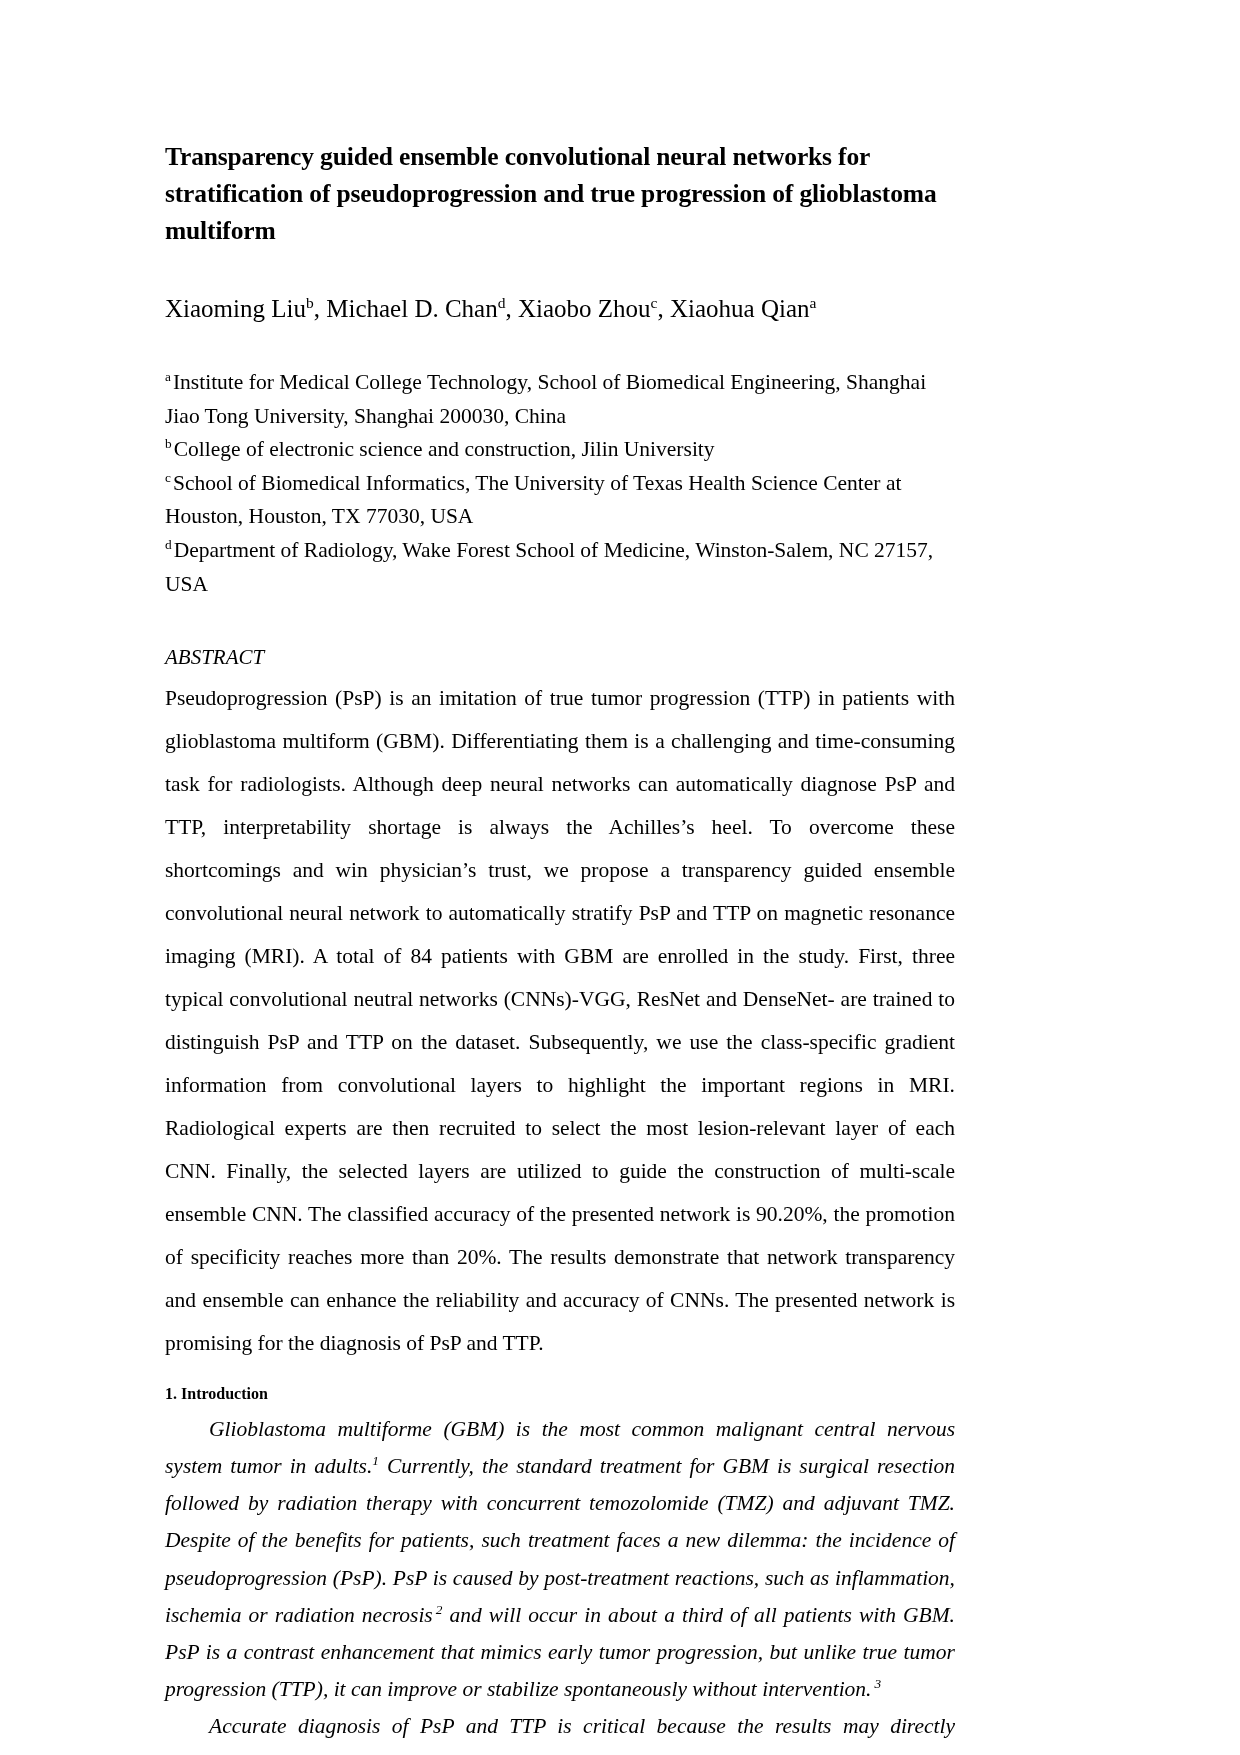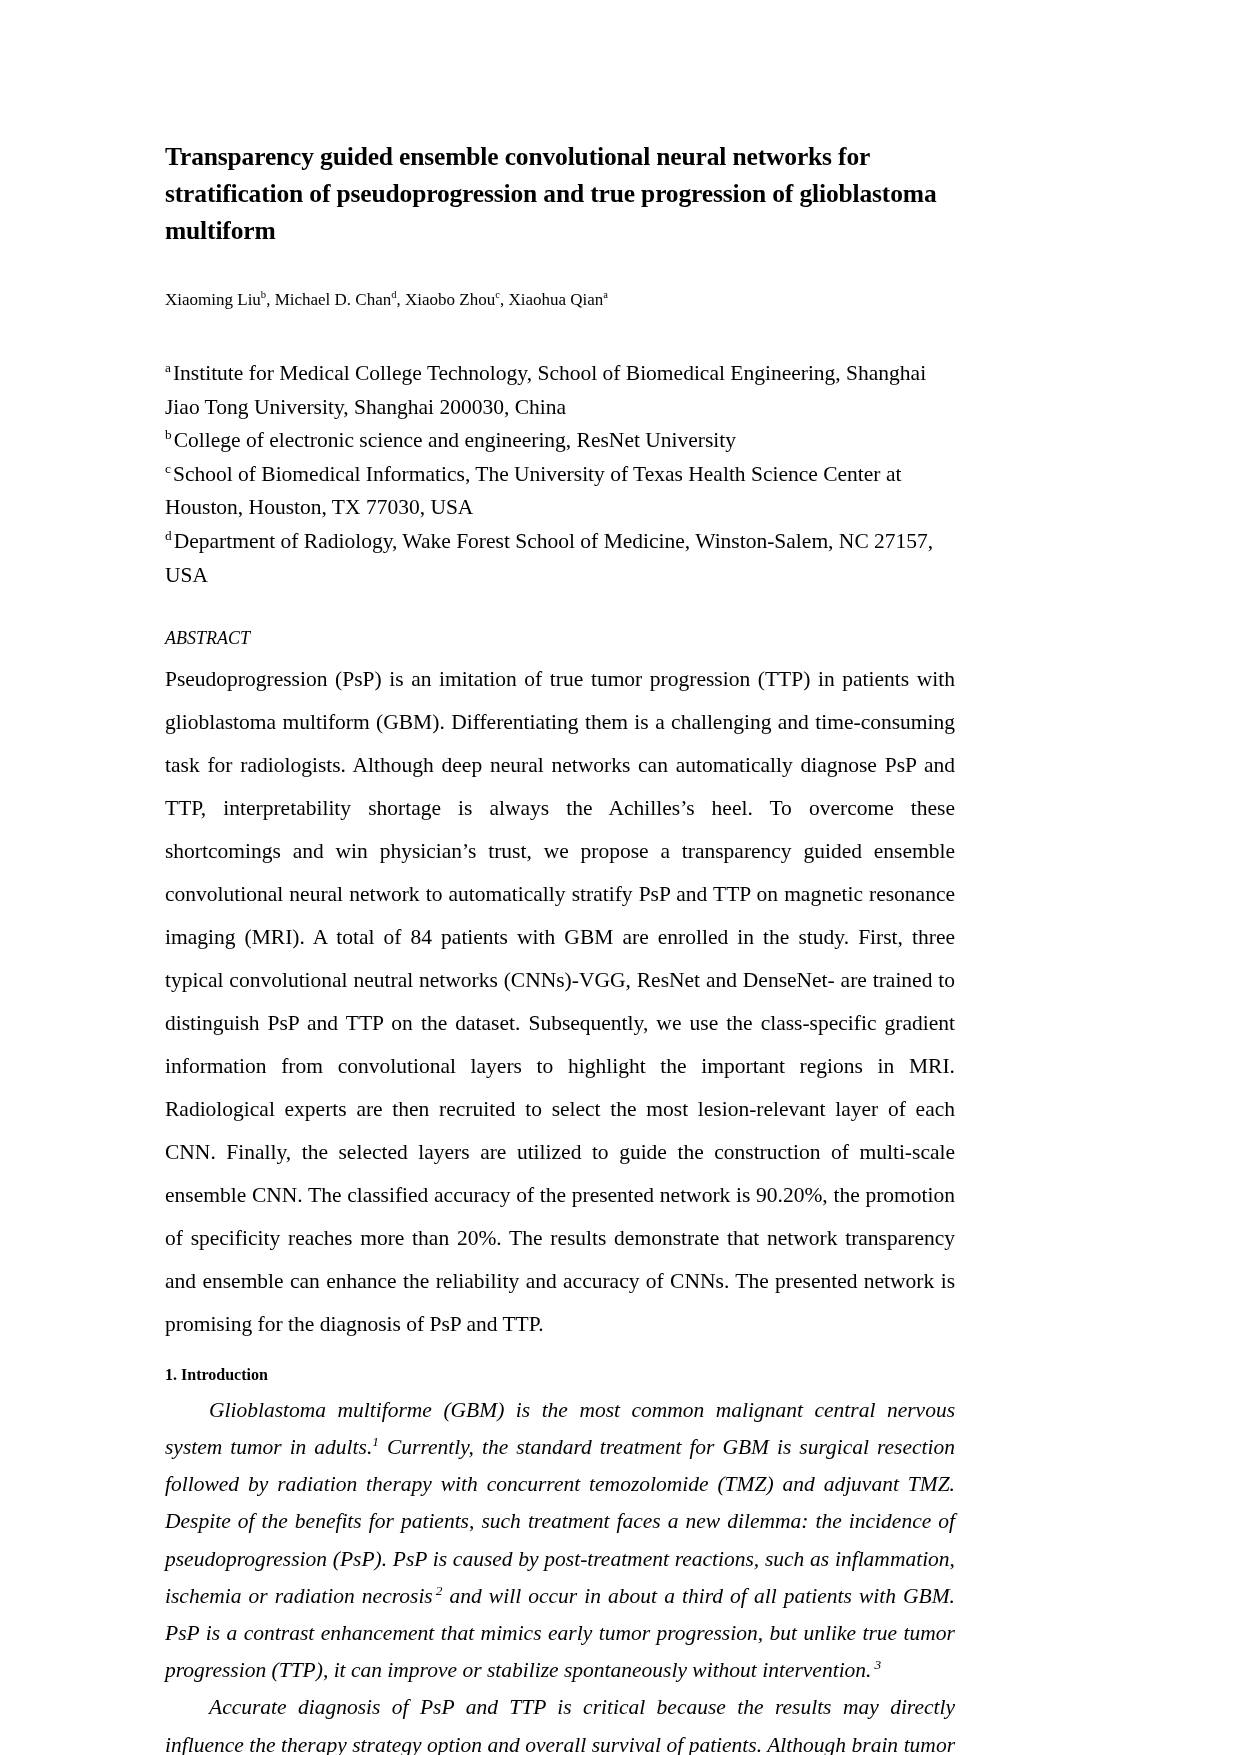--- a/index.html
+++ b/index.html
@@ -31,23 +31,23 @@
     font-weight: bold;
     font-size: 25.5px;
     line-height: 37px;
     text-align: left;
     margin: 0 0 2px 0;
     letter-spacing: -0.15px;
   }
 
   
   .authors {
-    font-size: 17px;
+    font-size: 25px;
     line-height: 34px;
-    margin: 34px 0 0 0;
+    margin: 43px 0 0 0;
   }
   sup {
     font-size: 0.62em;
     vertical-align: super;
     line-height: 0;
   }
 
   
   .affiliations {
     margin: 40px 0 0 0;
@@ -59,23 +59,23 @@
     text-align: left;
   }
   .aff-line sup {
     font-size: 0.62em;
     padding-right: 2px;
   }
 
   
   .abstract-head {
     font-style: italic;
-    font-size: 18px;
+    font-size: 21px;
     line-height: 33.6px;
-    margin: 30px 0 0 0;
+    margin: 40px 0 0 0;
   }
   .abstract-body {
     font-size: 21.5px;
     line-height: 43px;
     text-align: justify;
     text-justify: inter-word;
     margin: 2px 0 12px 0;
     -webkit-hyphens: none;
     hyphens: none;
   }
@@ -123,21 +123,21 @@
 
     <p class="authors">
       <span>Xiaoming Liu</span><sup>b</sup>,
       <span>Michael D. Chan</span><sup>d</sup>,
       <span>Xiaobo Zhou</span><sup>c</sup>,
       <span>Xiaohua Qian</span><sup>a</sup>
     </p>
 
     <div class="affiliations">
       <p class="aff-line"><sup>a</sup><span>Institute for Medical College Technology, School of Biomedical Engineering, Shanghai Jiao Tong University, Shanghai 200030, China</span></p>
-      <p class="aff-line"><sup>b</sup><span>College of electronic science and engineering, ResNet University</span></p>
+      <p class="aff-line"><sup>b</sup><span>College of electronic science and construction, Jilin University</span></p>
       <p class="aff-line"><sup>c</sup><span>School of Biomedical Informatics, The University of Texas Health Science Center at Houston, Houston, TX 77030, USA</span></p>
       <p class="aff-line"><sup>d</sup><span>Department of Radiology, Wake Forest School of Medicine, Winston-Salem, NC 27157, USA</span></p>
     </div>
 
     <p class="abstract-head">ABSTRACT</p>
     <p class="abstract-body">Pseudoprogression (PsP) is an imitation of true tumor progression (TTP) in patients with glioblastoma multiform (GBM). Differentiating them is a challenging and time-consuming task for radiologists. Although deep neural networks can automatically diagnose PsP and TTP, interpretability shortage is always the Achilles’s heel. To overcome these shortcomings and win physician’s trust, we propose a transparency guided ensemble convolutional neural network to automatically stratify PsP and TTP on magnetic resonance imaging (MRI). A total of 84 patients with GBM are enrolled in the study. First, three typical convolutional neutral networks (CNNs)-VGG, ResNet and DenseNet- are trained to distinguish PsP and TTP on the dataset. Subsequently, we use the class-specific gradient information from convolutional layers to highlight the important regions in MRI. Radiological experts are then recruited to select the most lesion-relevant layer of each CNN. Finally, the selected layers are utilized to guide the construction of multi-scale ensemble CNN. The classified accuracy of the presented network is 90.20%, the promotion of specificity reaches more than 20%. The results demonstrate that network transparency and ensemble can enhance the reliability and accuracy of CNNs. The presented network is promising for the diagnosis of PsP and TTP.</p>
 
     <h2 class="section-heading">1. Introduction</h2>
 
     <p class="body-par"><span>Glioblastoma multiforme (GBM) is the most common malignant central nervous system tumor in adults.</span><span class="cite">1</span><span> Currently, the standard treatment for GBM is surgical resection followed by radiation therapy with concurrent temozolomide (TMZ) and adjuvant TMZ. Despite of the benefits for patients, such treatment faces a new dilemma: the incidence of pseudoprogression (PsP). PsP is caused by post-treatment reactions, such as inflammation, ischemia or radiation necrosis</span><span class="cite-sp">2</span><span> and will occur in about a third of all patients with GBM. PsP is a contrast enhancement that mimics early tumor progression, but unlike true tumor progression (TTP), it can improve or stabilize spontaneously without intervention.</span><span class="cite-sp">3</span></p>

